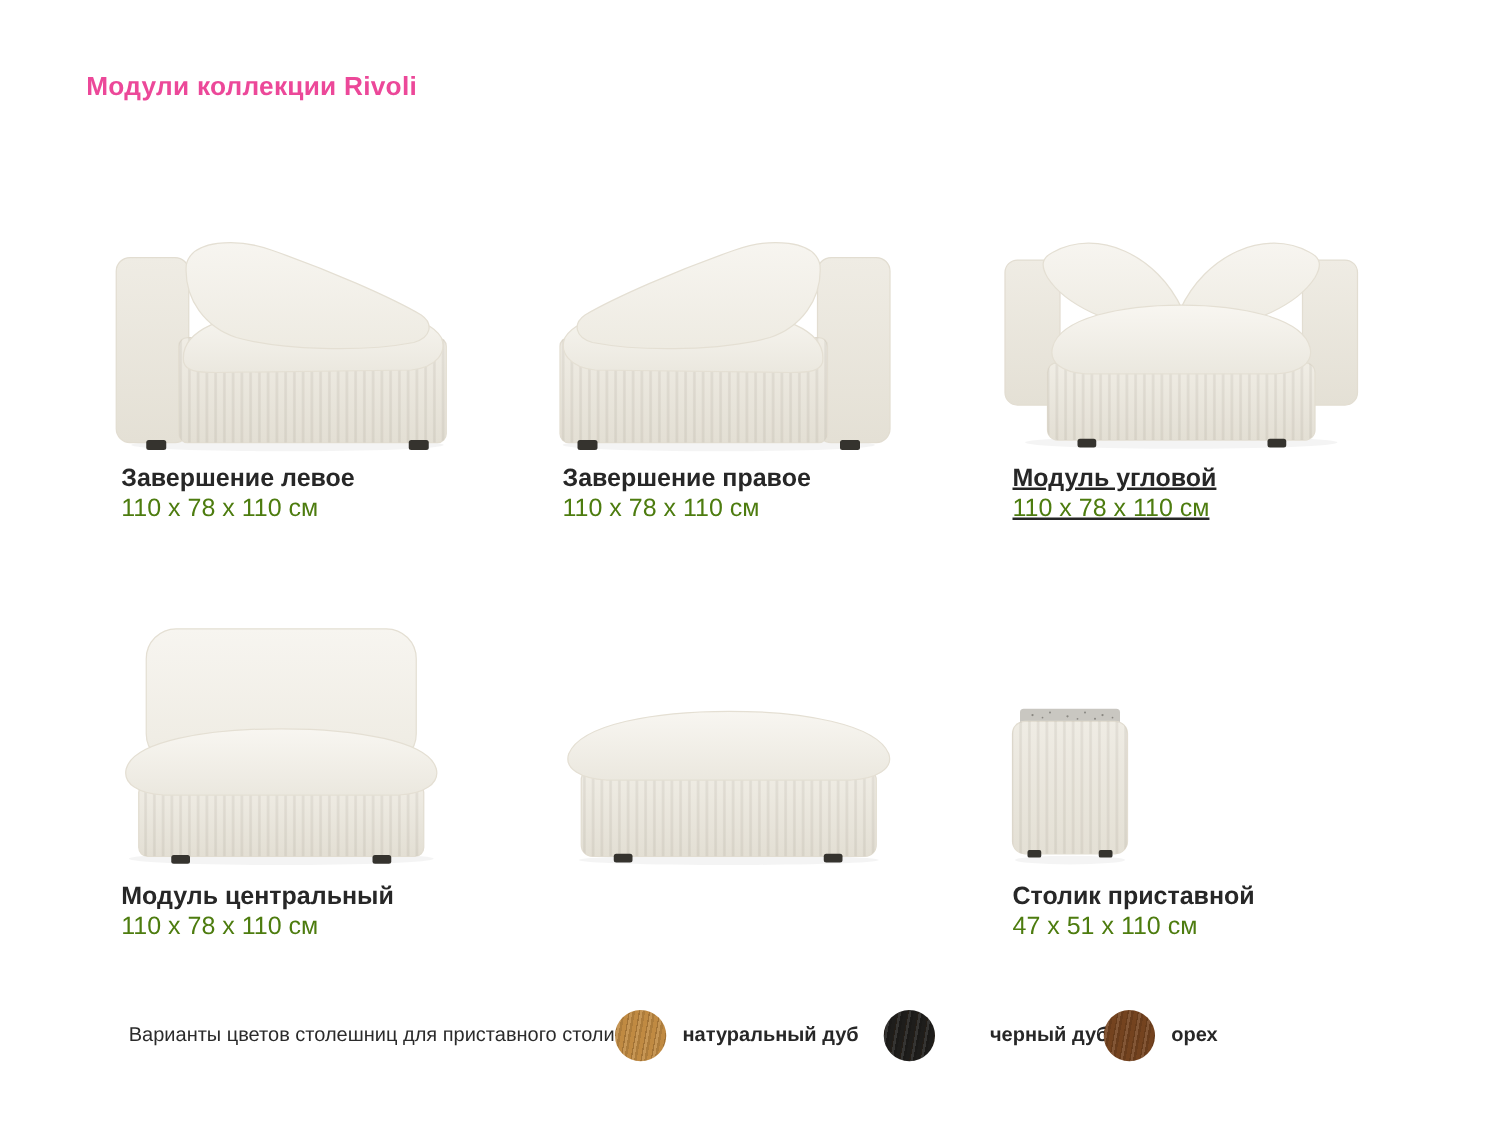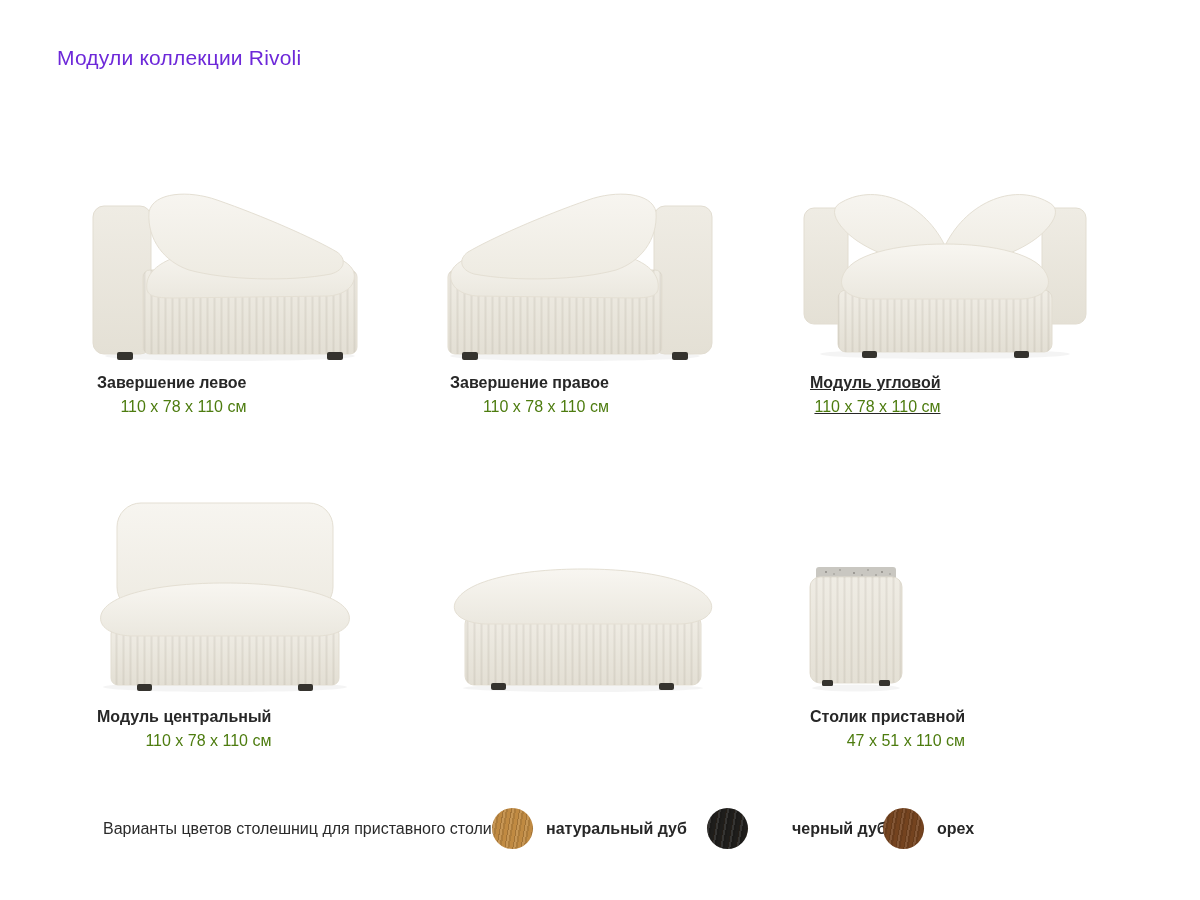--- a/index.html
+++ b/index.html
@@ -1,27 +1,27 @@
 <!DOCTYPE html>
 <html><head>
 <meta charset="utf-8">
 <style>
   html,body{margin:0;padding:0;background:#fff;}
   .page{
     position:relative;width:1200px;height:900px;background:#ffffff;
     font-family:"Liberation Sans", sans-serif;color:#262626;overflow:hidden;
   }
   .title{
-    position:absolute;left:57px;top:46px;margin:0;
-    font-size:21px;font-weight:400;letter-spacing:.2px;color:#6d28d9;
+    position:absolute;left:57px;top:46px;margin:12px;
+    font-size:21px;font-weight:700;letter-spacing:.2px;color:#ec4899;
   }
   .module-figure{position:absolute;margin:0;}
   .module-figure svg{display:block;}
   .mirror{transform:scaleX(-1);}
-  .caption{position:absolute;line-height:24px;font-size:16px;text-align:right;}
+  .caption{position:absolute;line-height:24px;font-size:20px;}
   .module-name{font-weight:700;color:#272727;}
   .module-dims{font-weight:400;color:#4d7c0f;}
   .tabletop-label{
     position:absolute;left:103px;top:820px;font-size:16px;color:#2b2b2b;
   }
   .swatch-item{
     position:absolute;top:808px;height:41px;display:flex;align-items:center;gap:13px;
   }
   .swatch{
     width:41px;height:41px;border-radius:50%;flex:0 0 auto;position:relative;overflow:hidden;

